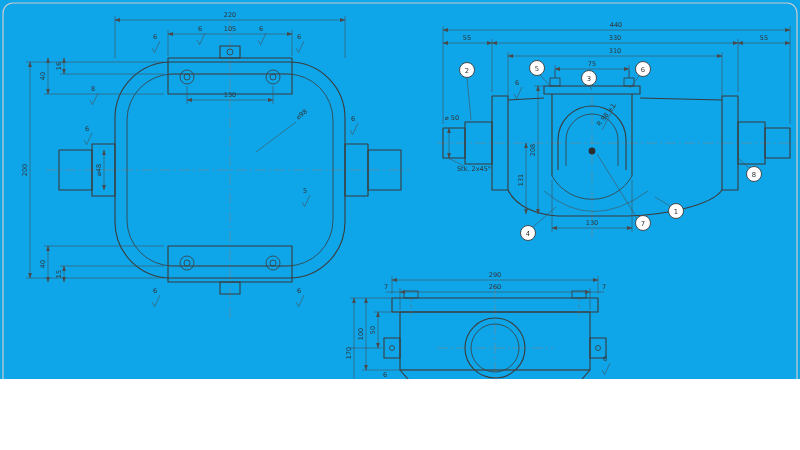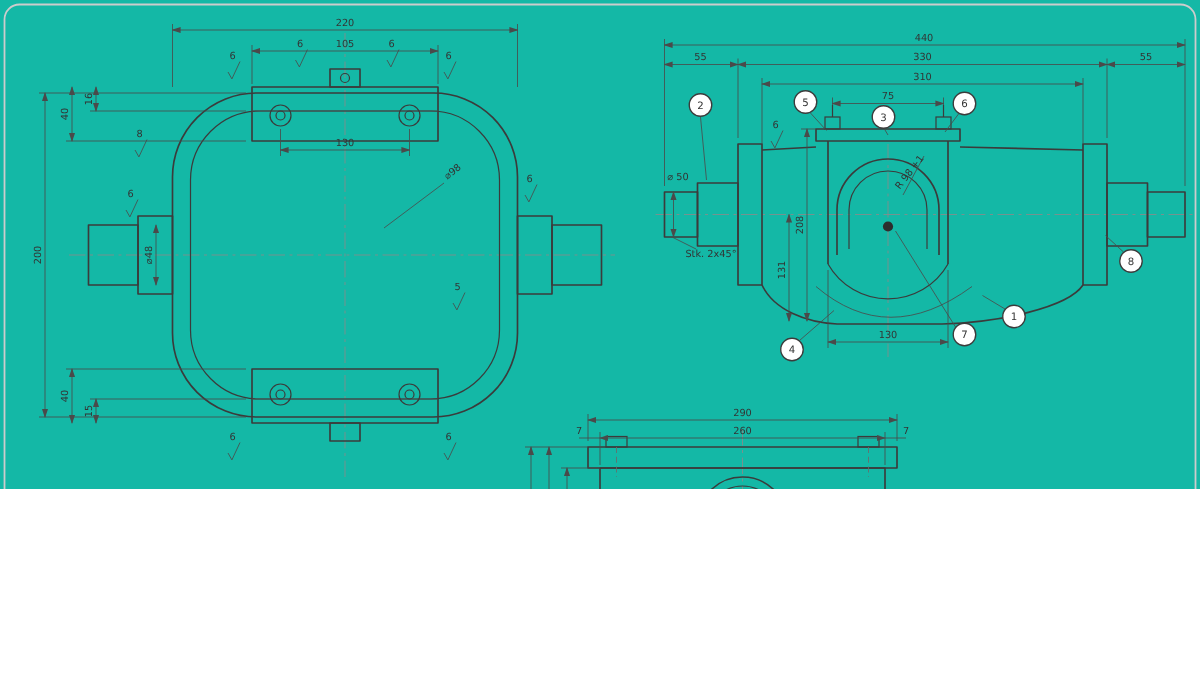--- a/index.html
+++ b/index.html
@@ -1,16 +1,16 @@
 <!DOCTYPE html>
 <html><head>
 <meta charset="utf-8">
 <style>
   html,body{margin:0;padding:0;background:#ffffff;}
-  .sheet{position:relative;width:800px;height:326px;background:#14b8a6;overflow:hidden;}
+  .sheet{position:relative;width:800px;height:379px;background:#0ea5e9;overflow:hidden;}
   svg{display:block;}
   .frame{fill:none;stroke:#cccccc;stroke-width:1.2;}
   .ol{fill:none;stroke:#3b3b3b;stroke-width:1.1;stroke-linejoin:round;}
   .md{fill:none;stroke:#3b3b3b;stroke-width:0.8;}
   .thin{fill:none;stroke:#4a4a4a;stroke-width:0.55;}
   .cl{fill:none;stroke:#8a8a8a;stroke-width:0.55;stroke-dasharray:11 3 2 3;}
   .dash{fill:none;stroke:#6a6a6a;stroke-width:0.55;stroke-dasharray:4 2.5;}
   .dim{fill:none;stroke:#4a4a4a;stroke-width:0.55;}
   .arr{marker-start:url(#ar);marker-end:url(#ar);}
   text{font-family:"DejaVu Sans",sans-serif;font-size:6.5px;fill:#333;}

